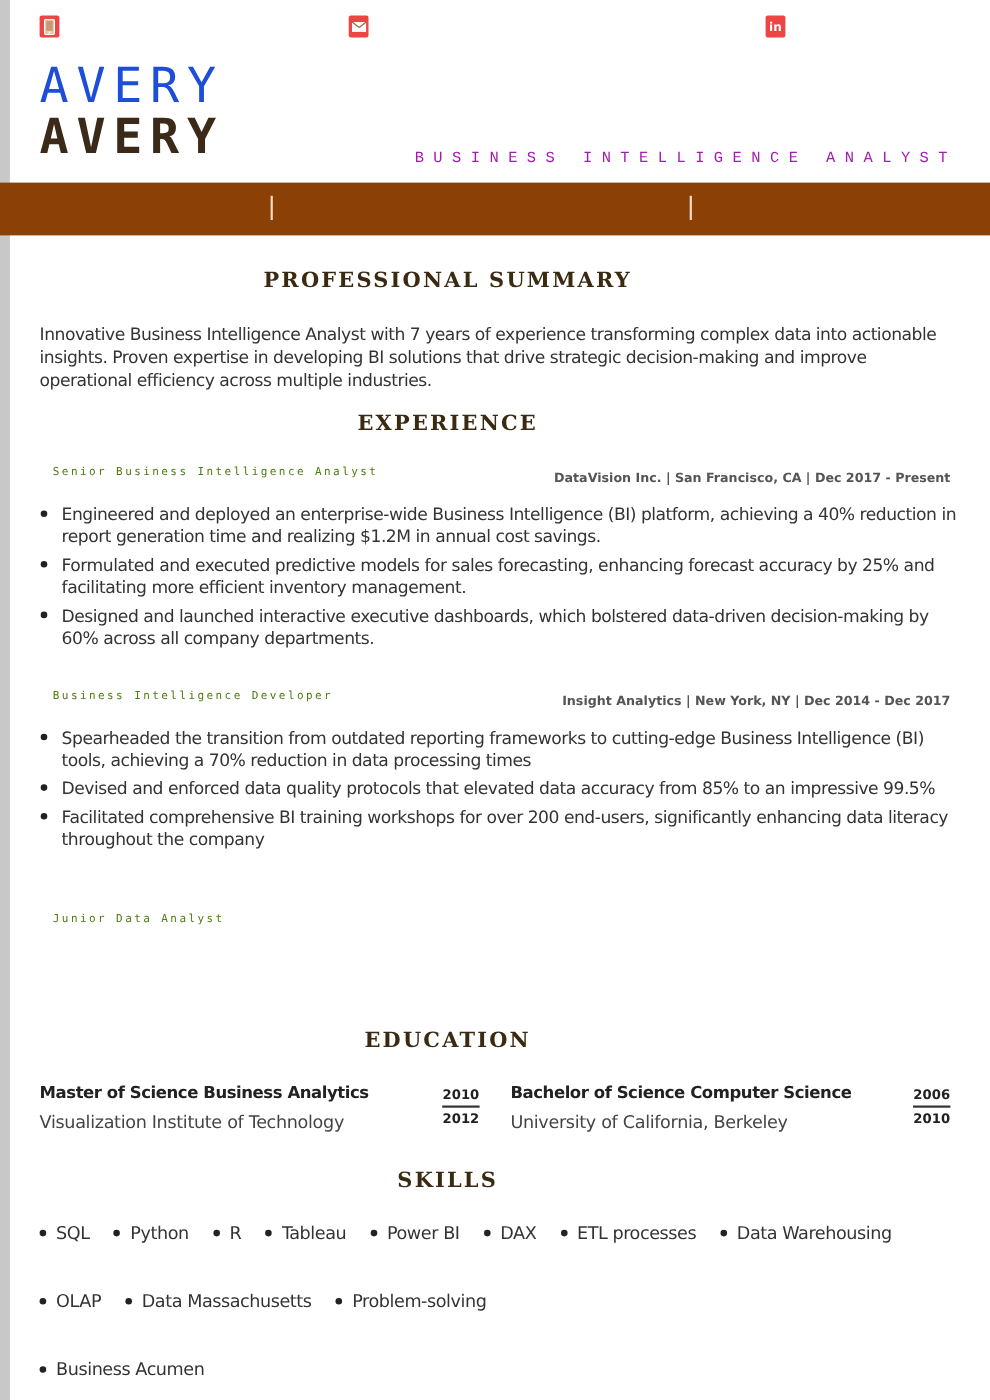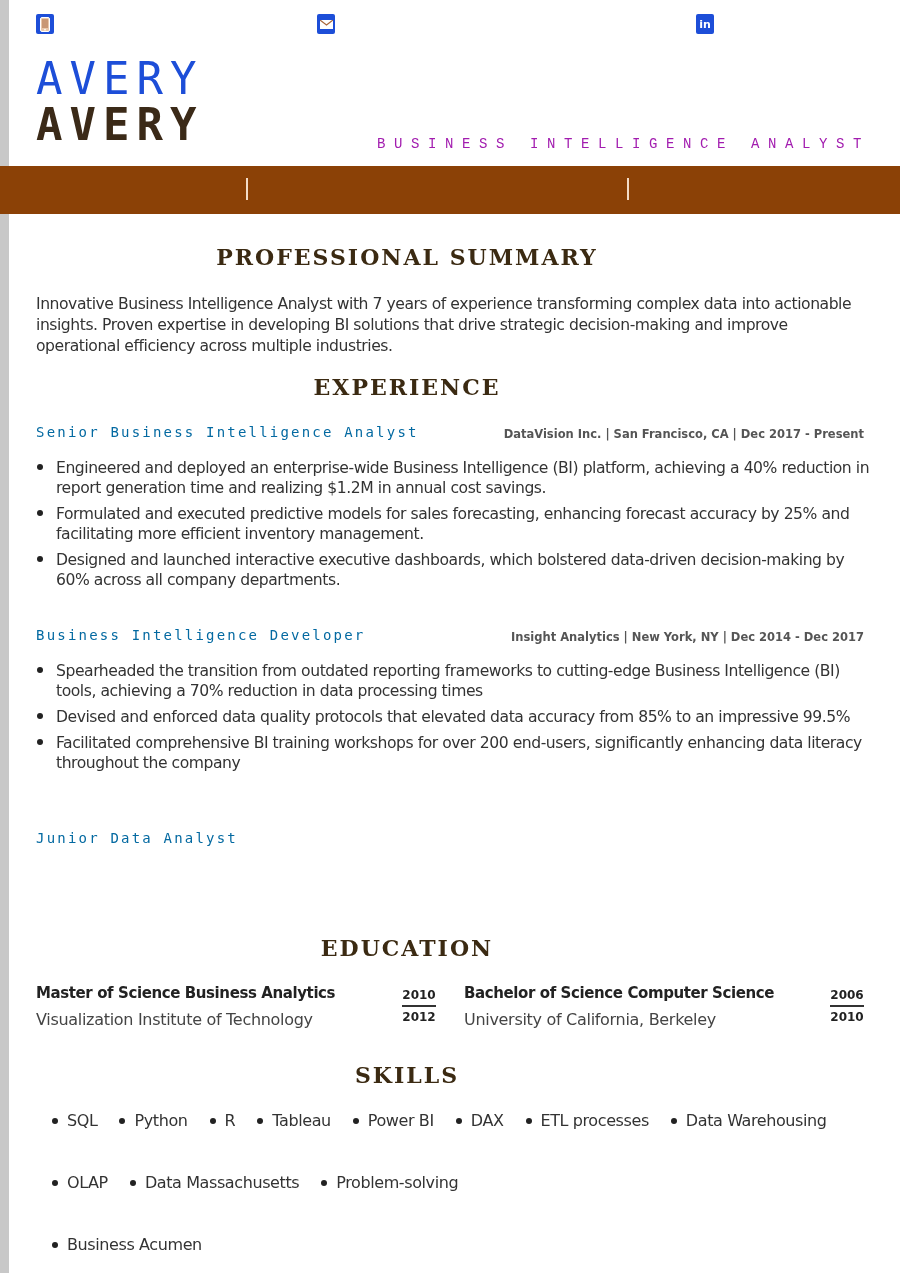--- a/index.html
+++ b/index.html
@@ -10,50 +10,50 @@
 
   .name-block { position: absolute; left: 36px; top: 56px; }
   .name-line { font-family: "DejaVu Sans Mono", monospace; font-size: 44px; letter-spacing: 7px; line-height: 46px; }
   .name-first { color: #1d4ed8; }
   .name-last { color: #3b2a18; font-weight: bold; }
 
   .job-title { position: absolute; right: 30px; top: 136px; font-family: Liberation Mono, monospace; font-size: 14px; letter-spacing: 8.6px; color: #a21caf; }
 
   .contact-bar { position: absolute; left: 0; top: 166px; width: 900px; height: 48px; background: #8b4106; }
   .contact-item { position: absolute; top: 0; height: 48px; display: flex; align-items: center; color: #fff; font-weight: bold; font-size: 17px; font-family: "DejaVu Sans", sans-serif; }
-  .contact-item .ico { width: 18px; height: 20px; margin-right: 10px; display: flex; align-items: center; justify-content: center; background: #1d4ed8; border-radius: 2px; font-size: 11px; color: #fff; }
+  .contact-item .ico { width: 18px; height: 20px; margin-right: 10px; display: flex; align-items: center; justify-content: center; background: #ef4444; border-radius: 2px; font-size: 11px; color: #fff; }
   .c-phone { left: 36px; }
   .c-email { left: 317px; }
   .c-linkedin { left: 696px; }
   .divider { position: absolute; top: 178px; width: 2px; height: 22px; background: #f3dcc7; }
   .d1 { left: 246px; }
   .d2 { left: 627px; }
 
-  .section-heading { position: absolute; left: 0; width: 814px; text-align: center; font-family: "DejaVu Serif", serif; font-weight: bold; font-size: 22px; letter-spacing: 2px; color: #3b2a12; }
+  .section-heading { position: absolute; left: 0; width: 814px; text-align: center; font-family: "DejaVu Serif", serif; font-weight: bold; font-size: 19px; letter-spacing: 2px; color: #3b2a12; }
 
   .summary { position: absolute; left: 36px; top: 294px; width: 834px; font-family: "DejaVu Sans", sans-serif; font-size: 15.6px; line-height: 21px; color: #333; letter-spacing: -0.45px; }
 
   .job { position: absolute; left: 36px; width: 834px; }
   .job-head { position: relative; height: 22px; }
-  .job-role { position: absolute; left: 0; top: 0; font-family: "DejaVu Sans Mono", monospace; font-size: 14px; letter-spacing: 2.2px; color: #0369a1; }
+  .job-role { position: absolute; left: 12px; top: 0; font-family: "DejaVu Sans Mono", monospace; font-size: 10px; letter-spacing: 2.2px; color: #4d7c0f; }
   .job-meta { position: absolute; right: 6px; top: 3px; font-family: "DejaVu Sans", sans-serif; font-weight: bold; font-size: 11.5px; color: #555; }
   .bullets { list-style: none; margin-top: 12px; }
   .bullets li { position: relative; padding-left: 20px; font-family: "DejaVu Sans", sans-serif; font-size: 15.6px; line-height: 20px; color: #333; margin-bottom: 6px; letter-spacing: -0.45px; }
   .bullets li::before { content: ""; position: absolute; left: 1px; top: 6px; width: 6px; height: 6px; background: #222; border-radius: 50%; }
 
   .edu { position: absolute; top: 984px; width: 400px; }
   .edu-left { left: 36px; }
   .edu-right { left: 464px; width: 400px; }
   .edu-degree { font-family: "DejaVu Sans", sans-serif; font-weight: bold; font-size: 15px; color: #222; letter-spacing: -0.4px; }
   .edu-school { margin-top: 8px; font-family: "DejaVu Sans", sans-serif; font-size: 16px; color: #444; letter-spacing: -0.3px; }
   .edu-years { position: absolute; right: 0; top: 4px; width: 34px; text-align: center; font-family: "DejaVu Sans", sans-serif; font-weight: bold; font-size: 12px; color: #222; }
   .edu-years .y1 { display: block; padding-bottom: 3px; border-bottom: 2px solid #333; }
   .edu-years .y2 { display: block; padding-top: 3px; }
 
-  .skills { position: absolute; left: 52px; top: 1110px; width: 834px; display: flex; flex-wrap: wrap; row-gap: 20px; }
+  .skills { position: absolute; left: 36px; top: 1110px; width: 834px; display: flex; flex-wrap: wrap; row-gap: 20px; }
   .skill { position: relative; padding-left: 15px; margin-right: 22px; font-family: "DejaVu Sans", sans-serif; font-size: 16px; line-height: 22px; color: #333; letter-spacing: -0.4px; }
   .skill::before { content: ""; position: absolute; left: 0; top: 8px; width: 6px; height: 6px; background: #222; border-radius: 50%; }
 </style>
 </head>
 <body>
 
 <div class="left-rule"></div>
 
 <div class="name-block">
   <div class="name-line name-first">AVERY</div>

